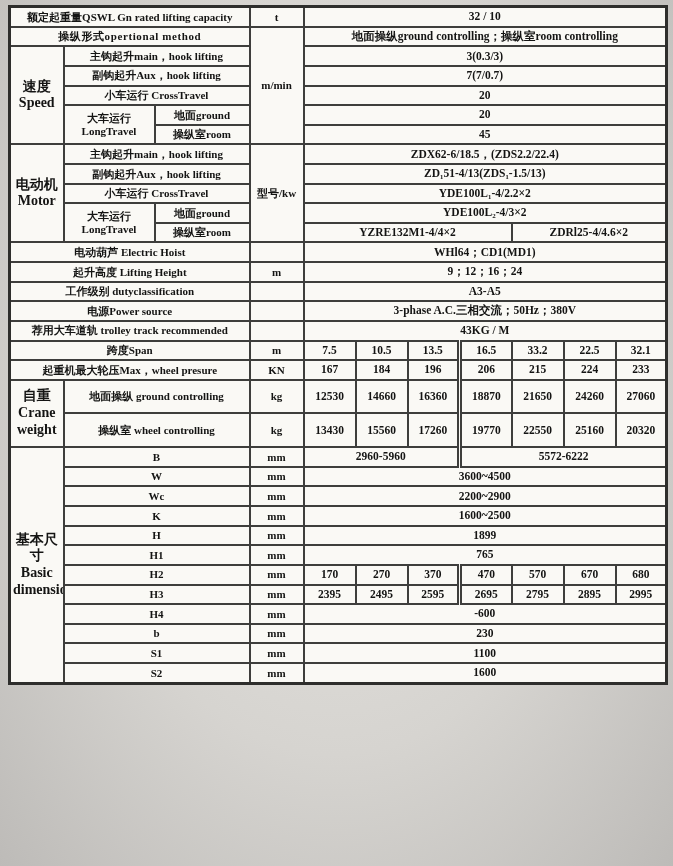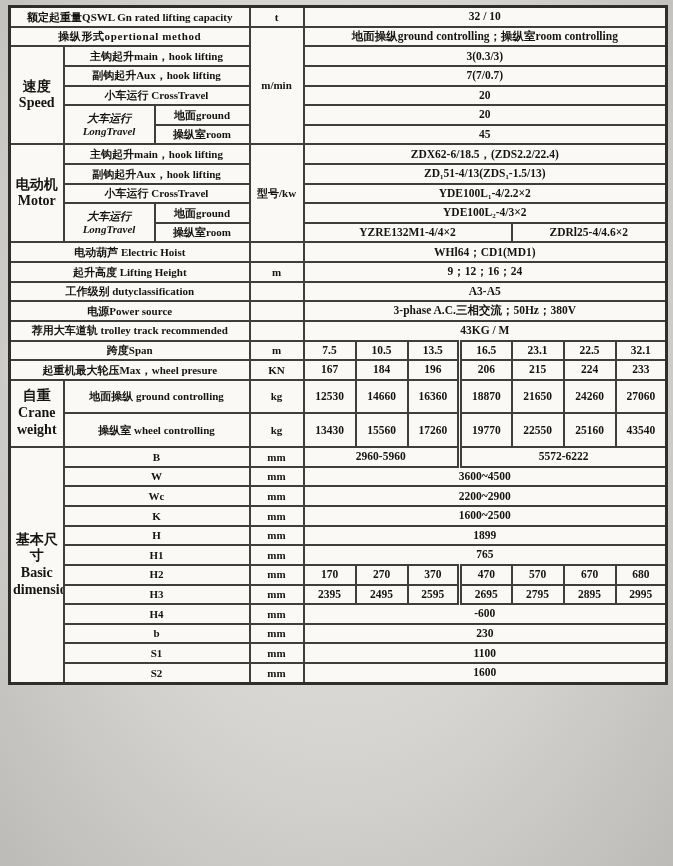--- a/index.html
+++ b/index.html
@@ -22,21 +22,21 @@
     padding:0 2px;
     font-weight:bold;
     font-size:11px;
     line-height:1.15;
     overflow:hidden;
   }
   td.val{font-size:11.5px;}
   td.unit{font-size:11px;}
   td.group{font-size:14px;line-height:1.2;}
   td.group span{display:block;}
-  td.lab2 span{display:block;font-style:italic;}
+  td.lab2 span{display:block;}
   td.c3d{border-right:5px double #3e3e3c;}
   td.sp{letter-spacing:0.6px;}
 </style>
 </head>
 <body>
 
 <table class="spec">
   <colgroup>
     <col style="width:54px">
       <col style="width:91px">
@@ -154,21 +154,21 @@
     <td colspan="7" class="val">43KG / M</td>
   </tr>
 
   <tr>
     <td colspan="3" class="lab">跨度Span</td>
     <td class="unit">m</td>
     <td class="val">7.5</td>
     <td class="val">10.5</td>
     <td class="val c3d">13.5</td>
     <td class="val">16.5</td>
-    <td class="val">23.1</td>
+    <td class="val">33.2</td>
     <td class="val">22.5</td>
     <td class="val">32.1</td>
   </tr>
 
   <tr>
     <td colspan="3" class="lab">起重机最大轮压Max，wheel presure</td>
     <td class="unit">KN</td>
     <td class="val">167</td>
     <td class="val">184</td>
     <td class="val c3d">196</td>
@@ -195,21 +195,21 @@
   </tr>
   <tr>
     <td colspan="2" class="lab">操纵室 wheel controlling</td>
     <td class="unit">kg</td>
     <td class="val">13430</td>
     <td class="val">15560</td>
     <td class="val c3d">17260</td>
     <td class="val">19770</td>
     <td class="val">22550</td>
     <td class="val">25160</td>
-    <td class="val">43540</td>
+    <td class="val">20320</td>
   </tr>
 
   <tr>
     <td class="group" rowspan="12">
       <span>基本尺寸</span>
       <span>Basic dimensions</span>
     </td>
     <td colspan="2" class="lab">B</td>
     <td class="unit">mm</td>
     <td colspan="3" class="val c3d">2960-5960</td>

